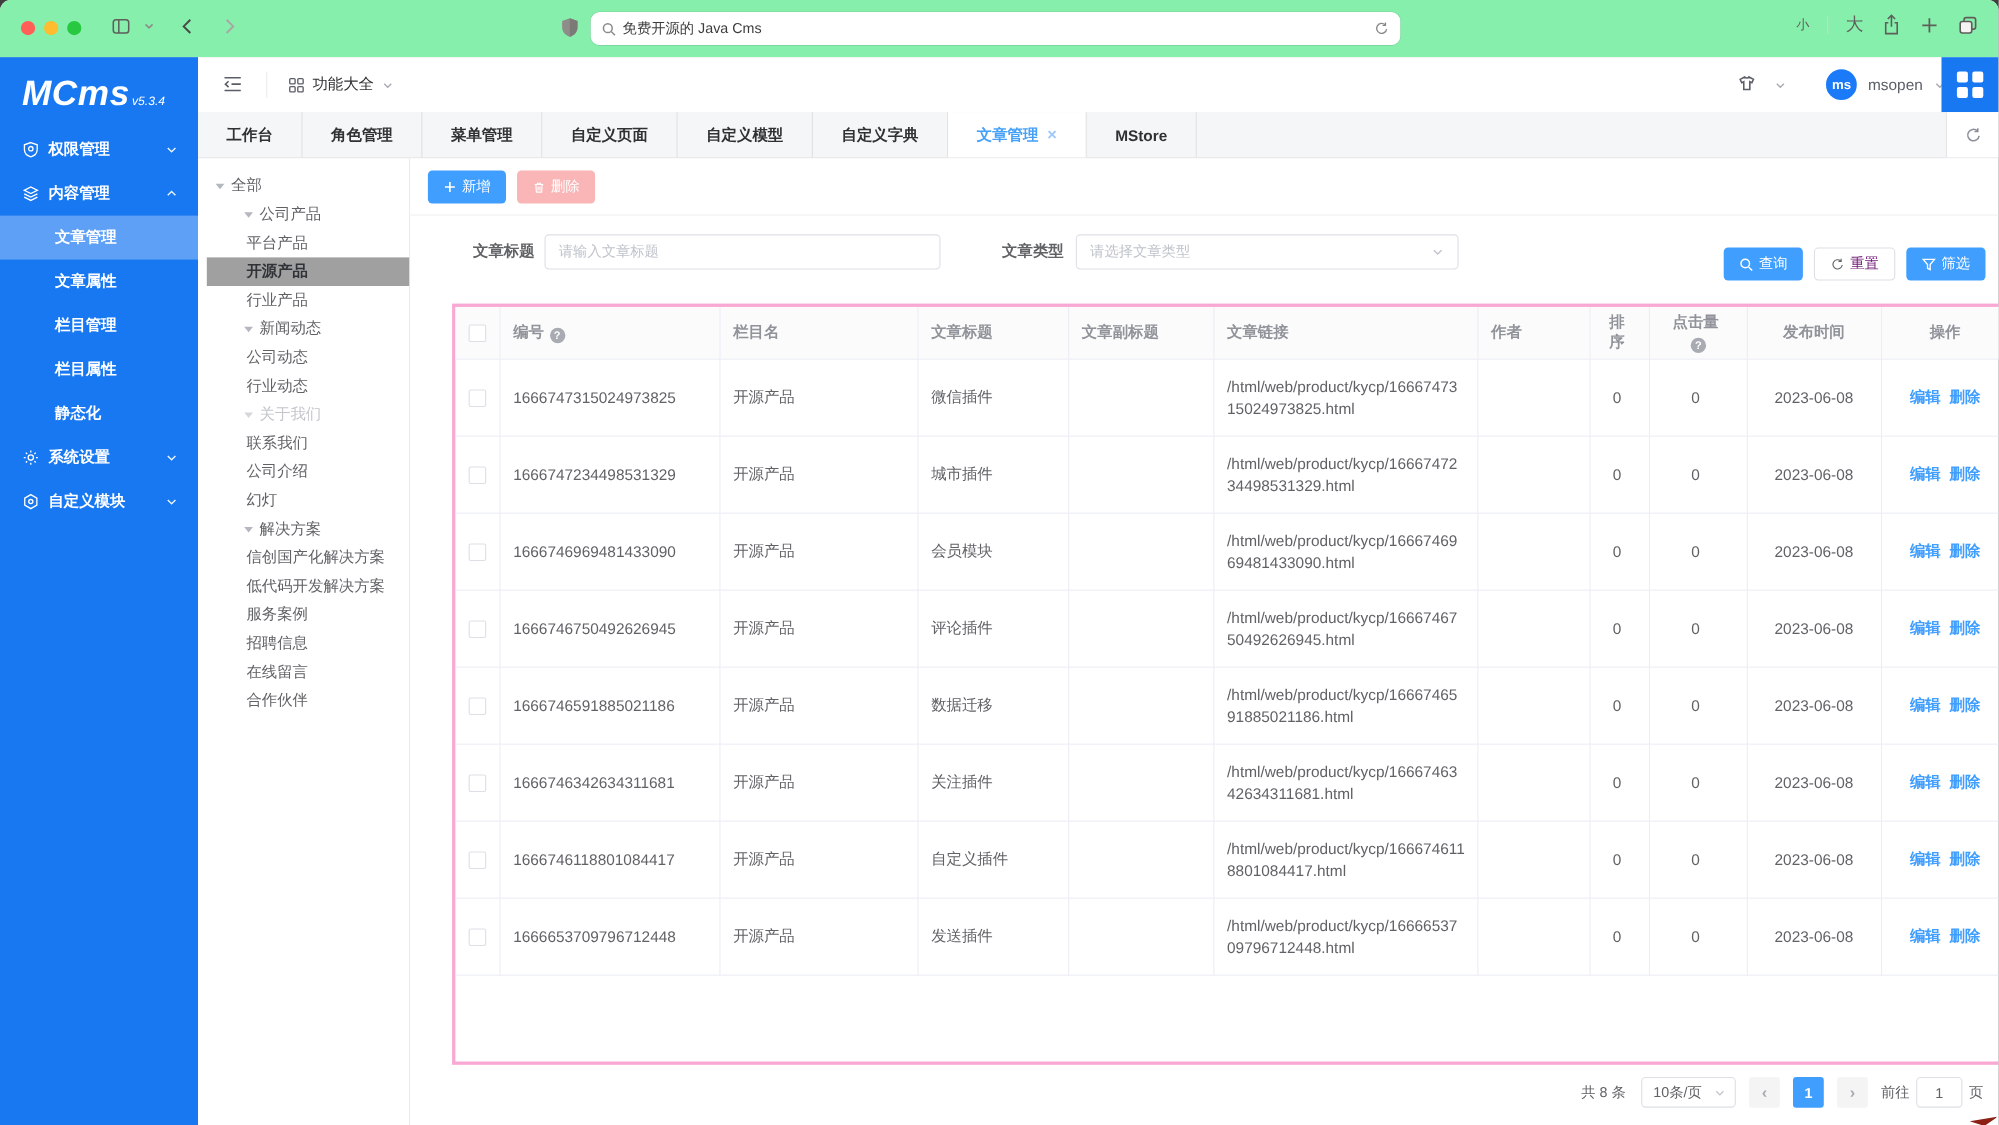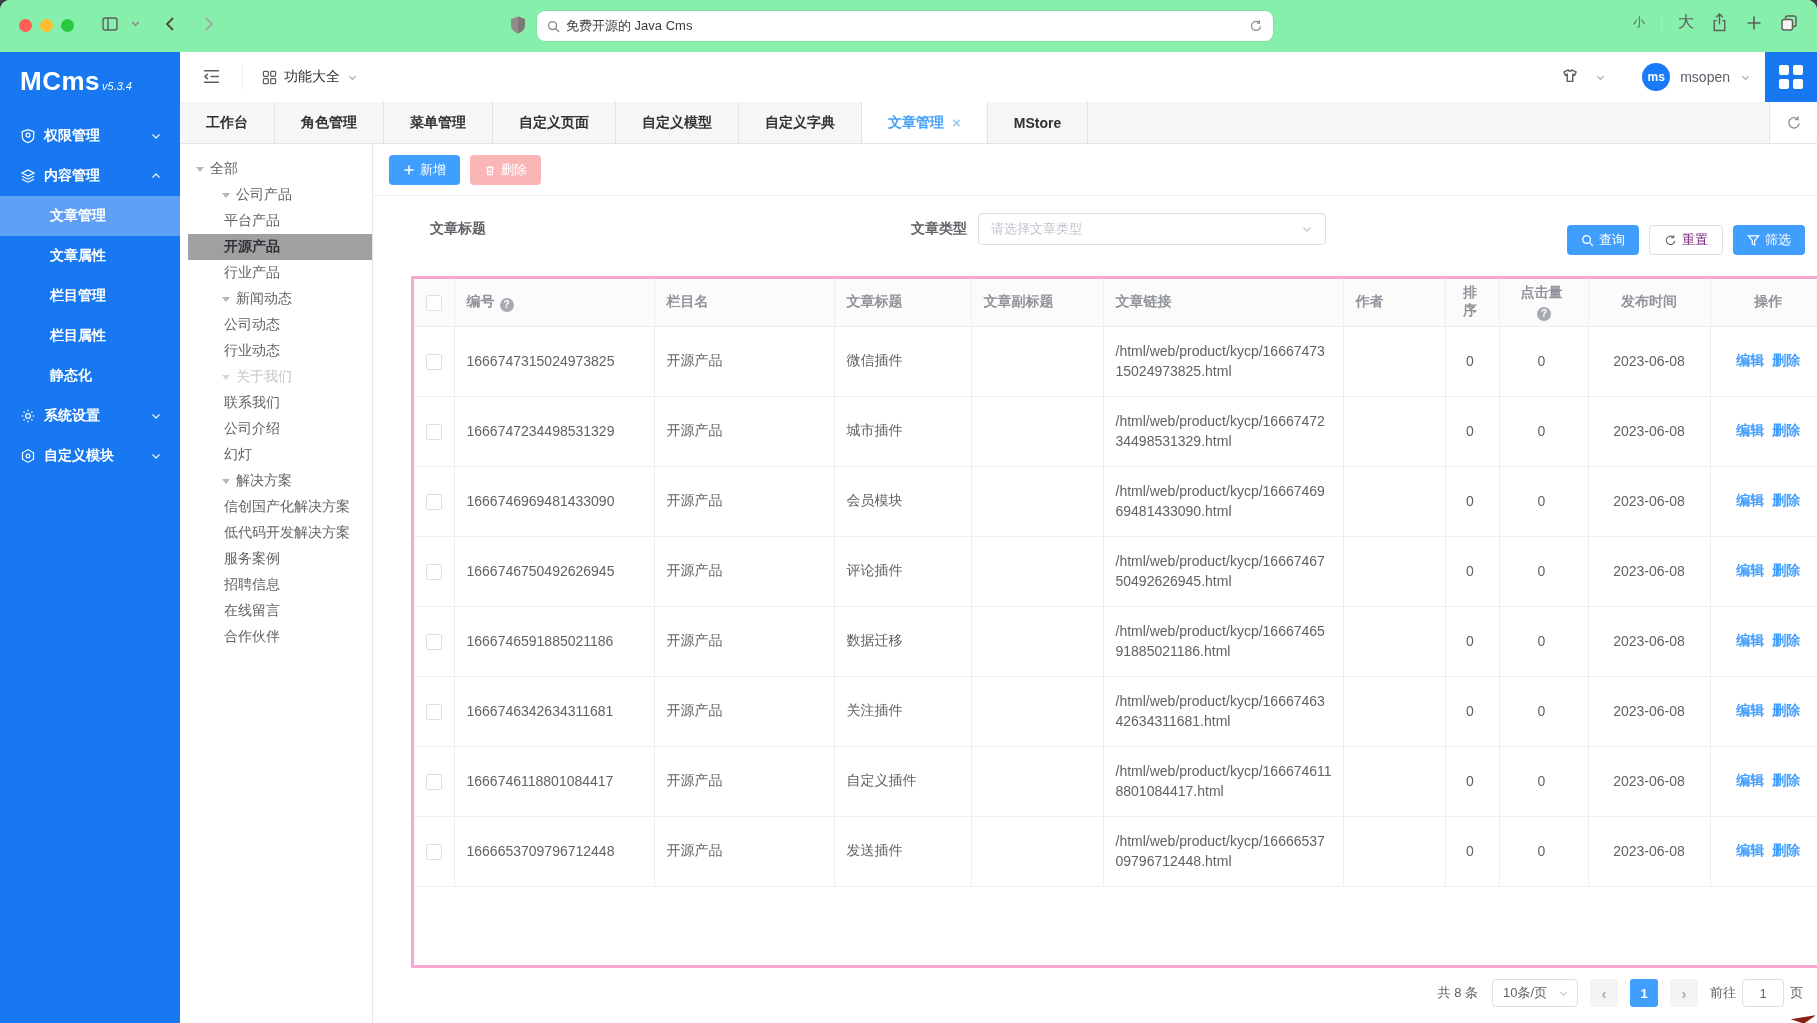--- a/index.html
+++ b/index.html
@@ -14,35 +14,35 @@
   .win-ic{position:absolute;top:14px;color:#5f5e5b;display:flex;align-items:center;}
   .url-field{position:absolute;left:537px;top:11px;width:736px;height:30px;background:#fff;border-radius:8px;box-shadow:0 0 0 0.5px rgba(0,0,0,.12);display:flex;align-items:center;padding:0 10px;box-sizing:border-box;color:#3c3c3c;font-size:13px;gap:6px;}
   .url-field .reload{margin-left:auto;}
   .browser-right{position:absolute;right:18px;top:12px;display:flex;align-items:center;gap:16px;color:#5f5e5b;}
   .fontsize-sep{width:1px;height:16px;background:#d4d2d0;}
   .fs-small{font-size:12px;}.fs-big{font-size:16px;}
 
   
   .sidebar{position:absolute;left:0;top:52px;bottom:0;width:180px;background:#1778f2;color:#fff;}
   .logo{height:52px;display:flex;align-items:baseline;padding-left:20px;padding-top:14px;box-sizing:border-box;}
-  .logo .brand{font-size:26px;font-weight:bold;letter-spacing:.5px;}
+  .logo .brand{font-size:32px;font-weight:bold;font-style:italic;letter-spacing:.5px;}
   .logo .ver{font-size:11px;font-style:italic;margin-left:2px;}
   .menu{margin-top:12px;font-family:Liberation Mono, monospace;}
   .menu-item{height:40px;display:flex;align-items:center;padding:0 18px 0 20px;cursor:pointer;}
   .menu-item .mi-icon{width:16px;height:16px;margin-right:8px;display:flex;}
   .menu-item .mi-label{font-size:14px;font-weight:600;flex:1;}
   .submenu-item{height:40px;display:flex;align-items:center;padding-left:50px;font-size:14px;font-weight:600;cursor:pointer;}
   .submenu-item.active{background:rgba(255,255,255,.3);}
 
   
   .app-header{position:absolute;left:180px;top:52px;right:0;height:50px;background:#fff;border-bottom:1px solid #f0f0f0;}
   .collapse-btn{position:absolute;left:22px;top:15px;}
   .header-sep{position:absolute;left:62px;top:13px;width:1px;height:24px;background:#ececec;}
   .apps-menu{position:absolute;left:82px;top:0;height:50px;display:flex;align-items:center;gap:7px;color:#303133;font-size:14px;cursor:pointer;}
-  .header-right{position:absolute;right:66px;top:0;height:50px;display:flex;align-items:center;gap:10px;}
+  .header-right{position:absolute;right:48px;top:0;height:50px;display:flex;align-items:center;gap:10px;}
   .avatar{width:28px;height:28px;border-radius:50%;background:#1a7af8;color:#fff;font-size:12px;font-weight:bold;display:flex;align-items:center;justify-content:center;}
   .username{font-size:14px;color:#5a5e66;}
   .appgrid-btn{position:absolute;right:0;top:0;width:52px;height:50px;background:#1778f2;display:flex;align-items:center;justify-content:center;cursor:pointer;}
   .appgrid-btn .gsq{display:grid;grid-template-columns:10px 10px;grid-template-rows:10px 10px;gap:4px;}
   .appgrid-btn .gsq i{background:#fff;border-radius:2px;}
 
   
   .tabbar{position:absolute;left:180px;top:102px;right:0;height:42px;background:#f5f6f7;display:flex;border-bottom:1px solid #e4e4e4;box-sizing:border-box;}
   .tab{height:41px;display:flex;align-items:center;padding:0 26px;font-size:14px;font-weight:600;color:#303133;border-right:1px solid #e2e2e2;cursor:pointer;gap:8px;}
   .tab.active{background:#fff;color:#45a0f8;}
@@ -419,20 +419,23 @@
         <svg width="12" height="13" viewBox="0 0 14 14" fill="none" stroke="#fff" stroke-width="1.2">
             <path d="M2.5 3.8h9M5.3 3.8V2.5h3.4v1.3M3.7 3.8l.5 8h5.6l.5-8M6 6v4M8 6v4"></path>
           </svg>
         <span>删除</span>
       </button>
     </div>
     <div class="main-divider"></div>
 
     <div class="search-row">
       <span class="form-label lab-title">文章标题</span>
+      <div class="input in-title">
+        <span class="ph">请输入文章标题</span>
+      </div>
       <span class="form-label lab-type">文章类型</span>
       <div class="input in-type">
         <span class="ph">请选择文章类型</span>
         <svg width="12" height="12" viewBox="0 0 12 12" fill="none" stroke="#c0c4cc" stroke-width="1.3">
             <path d="M2.5 4.5 6 8 9.5 4.5"></path>
           </svg>
       </div>
       <div class="search-buttons">
         <button class="btn btn-primary">
           <svg width="13" height="13" viewBox="0 0 14 14" fill="none" stroke="#fff" stroke-width="1.4">

